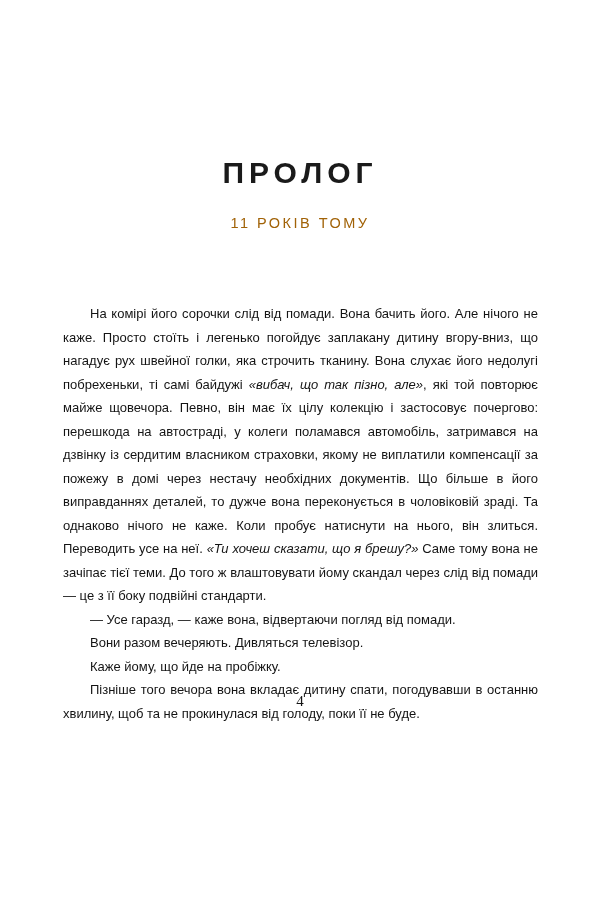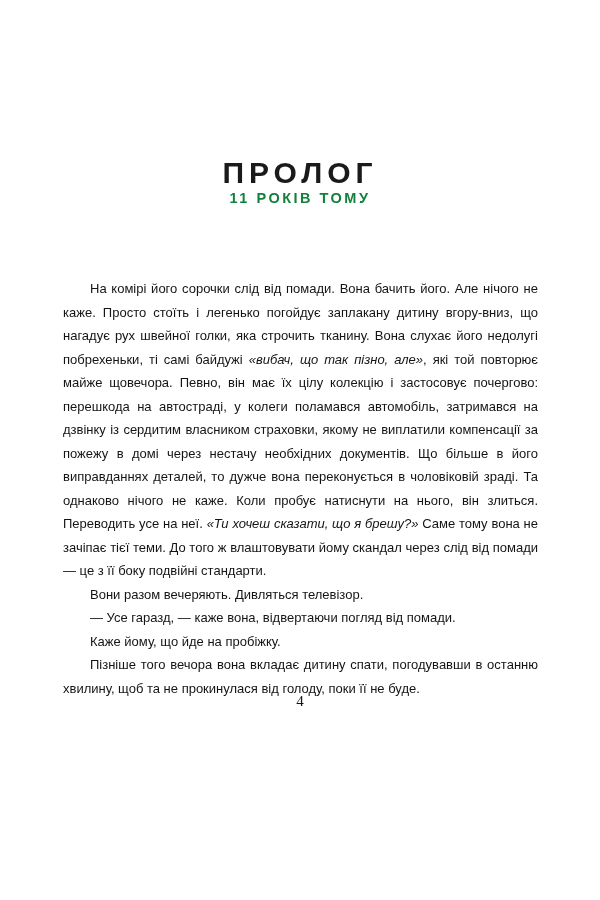--- a/index.html
+++ b/index.html
@@ -22,26 +22,26 @@
   .chapter-title {
     margin: 0;
     font-family: "Liberation Sans", sans-serif;
     font-weight: 700;
     font-size: 30px;
     line-height: 1.1;
     letter-spacing: 5px;
     color: #1a1a1a;
   }
   .chapter-subtitle {
-    margin-top: 1px;
+    margin-top: 26px;
     font-family: "Liberation Sans", sans-serif;
-    font-weight: 700;
+    font-weight: 400;
     font-size: 14.5px;
     letter-spacing: 2.5px;
-    color: #15803d;
+    color: #a16207;
   }
   .body-text {
     margin: 71px 62px 0 63px;
     font-family: Liberation Sans, sans-serif;
     font-size: 13px;
     line-height: 23.5px;
     text-align: justify;
     hyphens: auto;
     -webkit-hyphens: auto;
     color: #141414;
@@ -70,22 +70,22 @@
 <body>
 
 <div class="book-page">
   <header class="chapter-header">
     <h1 class="chapter-title">ПРОЛОГ</h1>
     <div class="chapter-subtitle">11 РОКІВ ТОМУ</div>
   </header>
 
   <main class="body-text">
       <p><span>На комірі його сорочки слід від помади. Вона бачить його. Але нічого не каже. Просто стоїть і легенько погойдує заплакану дитину вгору-вниз, що нагадує рух швейної голки, яка строчить тканину. Вона слухає його недолугі побрехеньки, ті самі байдужі </span><em>«вибач, що так пізно, але»</em><span>, які той повторює майже щовечора. Певно, він має їх цілу колекцію і застосовує почергово: перешкода на автостраді, у колеги поламався автомобіль, затримався на дзвінку із сердитим власником страховки, якому не виплатили компенсації за пожежу в домі через нестачу необхідних документів. Що більше в його виправданнях деталей, то дужче вона переконується в чоловіковій зраді. Та однаково нічого не каже. Коли пробує натиснути на нього, він злиться. Переводить усе на неї. </span><em>«Ти хочеш сказати, що я брешу?»</em><span> Саме тому вона не зачіпає тієї теми. До того ж влаштовувати йому скандал через слід від помади — це з її боку подвійні стандарти.</span></p>
+      <p><span>— Усе гаразд, — каже вона, відвертаючи погляд від помади.</span></p>
       <p><span>Вони разом вечеряють. Дивляться телевізор.</span></p>
-      <p><span>— Усе гаразд, — каже вона, відвертаючи погляд від помади.</span></p>
       <p><span>Каже йому, що йде на пробіжку.</span></p>
       <p><span>Пізніше того вечора вона вкладає дитину спати, погодувавши в останню хвилину, щоб та не прокинулася від голоду, поки її не буде.</span></p>
     </main>
 
   <footer class="page-footer">
     <span class="page-number">4</span>
   </footer>
 </div>
 
 </body></html>

